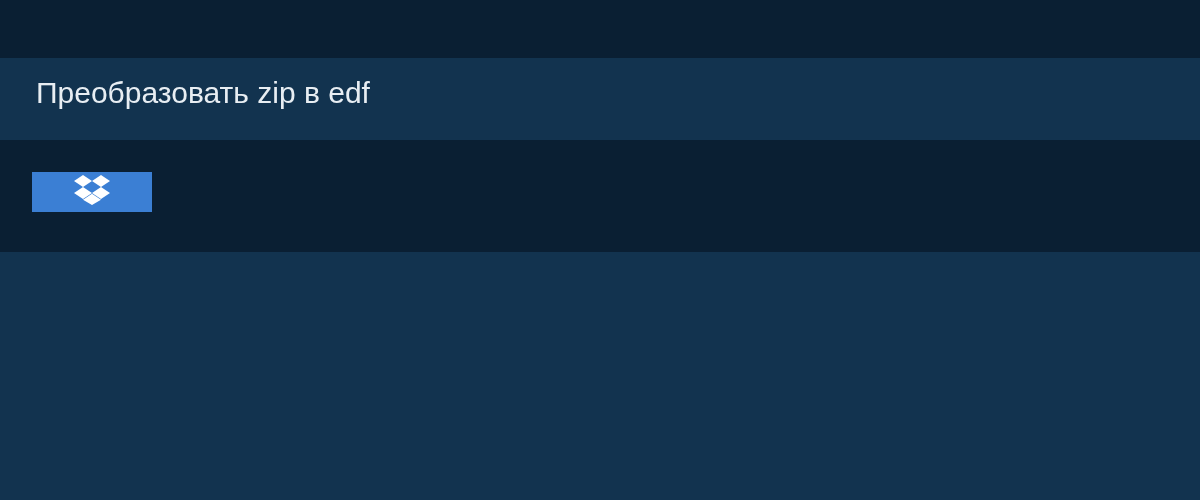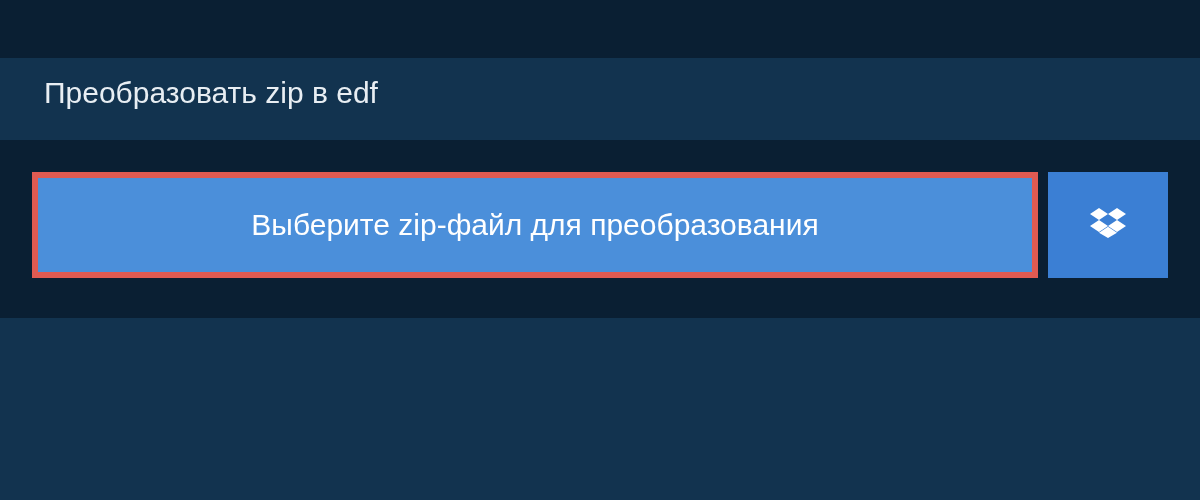--- a/index.html
+++ b/index.html
@@ -18,21 +18,21 @@
     .tab {
       display: inline-block;
       background: #12334f;
       color: #e8eef3;
       font-size: 30px;
       font-weight: 400;
       padding: 18px 30px 24px 28px;
       margin-top: 58px;
       position: absolute;
       top: 0;
-      left: 16px;
+      left: 8px;
     }
     .content-area {
       background: #0a1f33;
       margin-top: 82px;
       padding: 32px 32px 40px 32px;
     }
     .button-row {
       display: flex;
       gap: 10px;
     }
@@ -65,23 +65,20 @@
 <body>
 
 <div class="header-bar"></div>
 
 <div class="tab">
   <span>Преобразовать zip в edf</span>
 </div>
 
 <div class="content-area">
   <div class="button-row">
-    <div class="select-file-button">
-      <span>Выберите zip-файл для преобразования</span>
-    </div>
     <div class="dropbox-button">
       <span>
         <svg viewBox="0 0 24 24">
           <path d="M6 2L0 6l6 4-6 4 6 4 6-4 6 4 6-4-6-4 6-4-6-4-6 4-6-4zm6 4l6 4-6 4-6-4 6-4zm-6 12.5l6-4 6 4-6 3.5-6-3.5z"></path>
         </svg>
       </span>
     </div>
   </div>
 </div>
 

